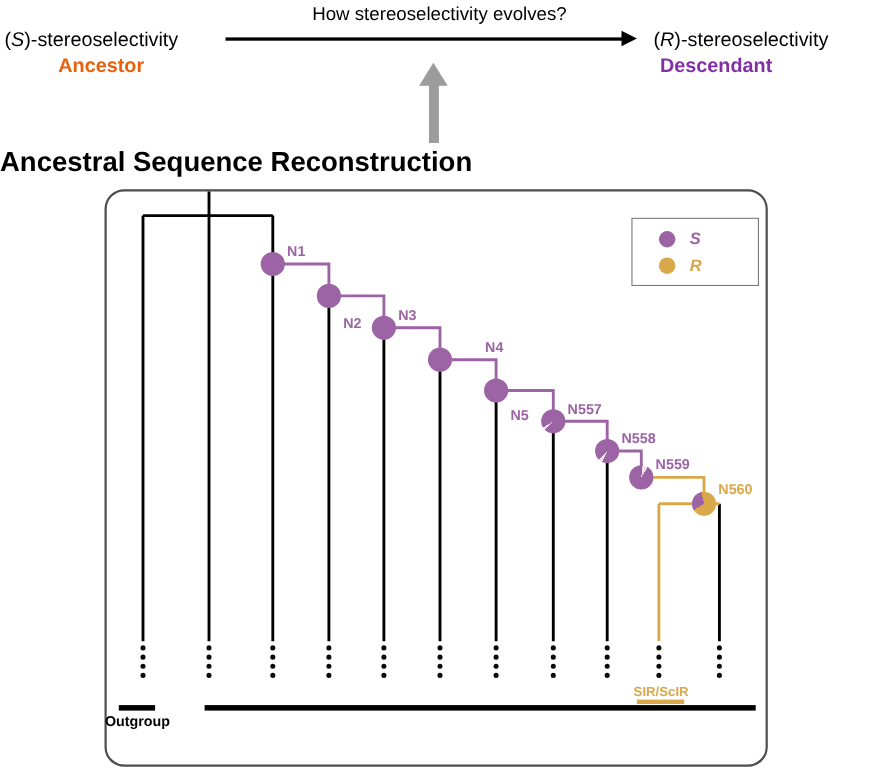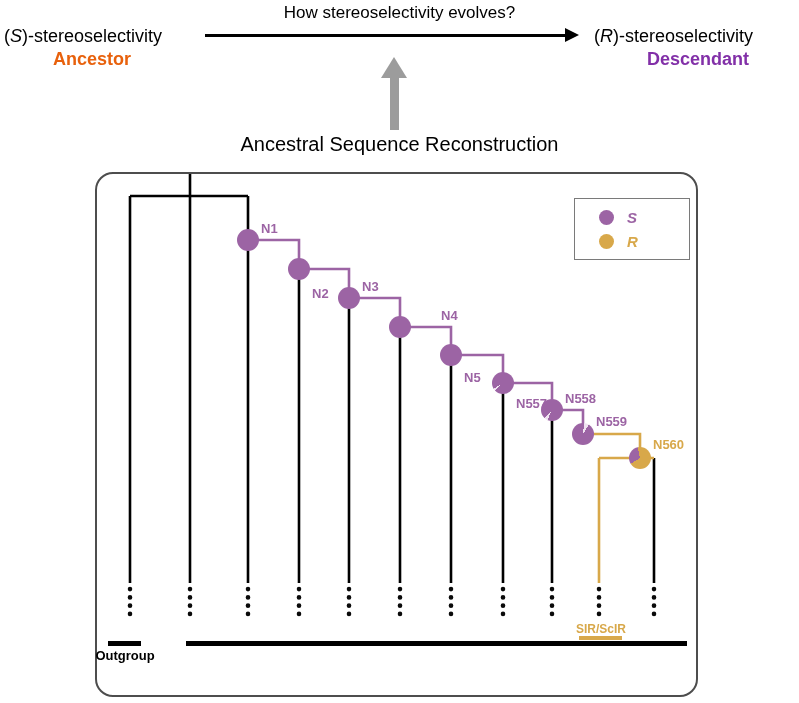--- a/index.html
+++ b/index.html
@@ -11,24 +11,24 @@
   .abs{position:absolute;}
   .question{left:0;right:0;top:3px;text-align:center;font-size:17px;}
   .arrow-line{left:205px;top:34px;width:361px;height:3px;background:#000;}
   .arrow-head{left:565px;top:28px;width:0;height:0;border-top:7px solid transparent;border-bottom:7px solid transparent;border-left:14px solid #000;}
   .sel{font-size:18px;top:26px;}
   .sel-left{left:4px;}
   .sel-right{left:594px;}
   .it{font-style:italic;}
   .role{top:49px;font-size:18px;font-weight:bold;}
   .role-left{left:4px;width:176px;text-align:center;color:var(--ancestor);}
-  .role-right{left:600px;width:196px;text-align:center;color:var(--descendant);}
+  .role-right{left:600px;width:196px;color:var(--descendant);}
   .up-head{left:381px;top:57px;width:0;height:0;border-left:13px solid transparent;border-right:13px solid transparent;border-bottom:21px solid var(--gray);}
   .up-shaft{left:390px;top:77px;width:9px;height:53px;background:var(--gray);}
-  .asr-title{left:0;right:0;top:133px;text-align:center;font-size:20px;font-weight:normal;}
+  .asr-title{left:0;right:0;top:133px;font-size:25px;font-weight:bold;}
   .panel{left:95px;top:172px;width:603px;height:525px;border:2px solid #4d4d4d;border-radius:18px;box-sizing:border-box;background:#fff;}
   svg.tree{left:0;top:0;}
   .legend{left:574px;top:198px;width:116px;height:62px;border:1.5px solid #7a7a7a;background:#fff;
     display:flex;flex-direction:column;justify-content:center;gap:7px;padding-left:24px;box-sizing:border-box;}
   .lrow{display:flex;align-items:center;gap:13px;}
   .lcirc{width:15px;height:15px;border-radius:50%;}
   .lcirc.s{background:var(--s);}
   .lcirc.r{background:var(--r);}
   .llab{font-size:15px;font-weight:bold;font-style:italic;}
   .llab.s{color:var(--s);}
@@ -42,21 +42,21 @@
   .pie.n557{left:492px;top:372px;background:conic-gradient(from 225deg,#efe2f0 0deg 14deg,var(--s) 14deg 360deg);}
   .pie.n558{left:541px;top:399px;background:conic-gradient(from 205deg,#efe2f0 0deg 18deg,var(--s) 18deg 360deg);}
   .pie.n559{left:572px;top:423px;background:conic-gradient(from 6deg,#efe2f0 0deg 26deg,var(--s) 26deg 360deg);}
   .pie.n560{left:629px;top:447px;background:conic-gradient(var(--r) 0deg 238deg,var(--s) 238deg 348deg,var(--r) 348deg 360deg);}
   .nlab{font-weight:bold;font-size:13px;color:var(--s);white-space:nowrap;}
   .ln1{left:261px;top:221px;}
   .ln2{left:312px;top:250px;margin-top:36px;}
   .ln3{left:362px;top:279px;}
   .ln4{left:413px;top:308px;padding-left:28px;}
   .ln5{left:464px;top:336px;margin-top:34px;}
-  .ln557{left:516px;top:364px;margin-top:32px;}
+  .ln557{left:516px;top:364px;}
   .ln558{left:565px;top:391px;}
   .ln559{left:596px;top:414px;}
   .ln560{left:653px;top:437px;color:var(--r);}
   .bar{background:#000;height:4.5px;}
   .outgroup-bar{left:108px;top:641px;width:33px;}
   .clade-bar{left:186px;top:641px;width:501px;}
   .sir-bar{left:579px;top:636px;width:43px;height:4px;background:var(--r);}
   .btext{font-size:13px;font-weight:bold;text-align:center;}
   .outgroup-label{left:91px;top:648px;width:68px;}
   .clade-label{left:287px;top:648px;width:300px;}

